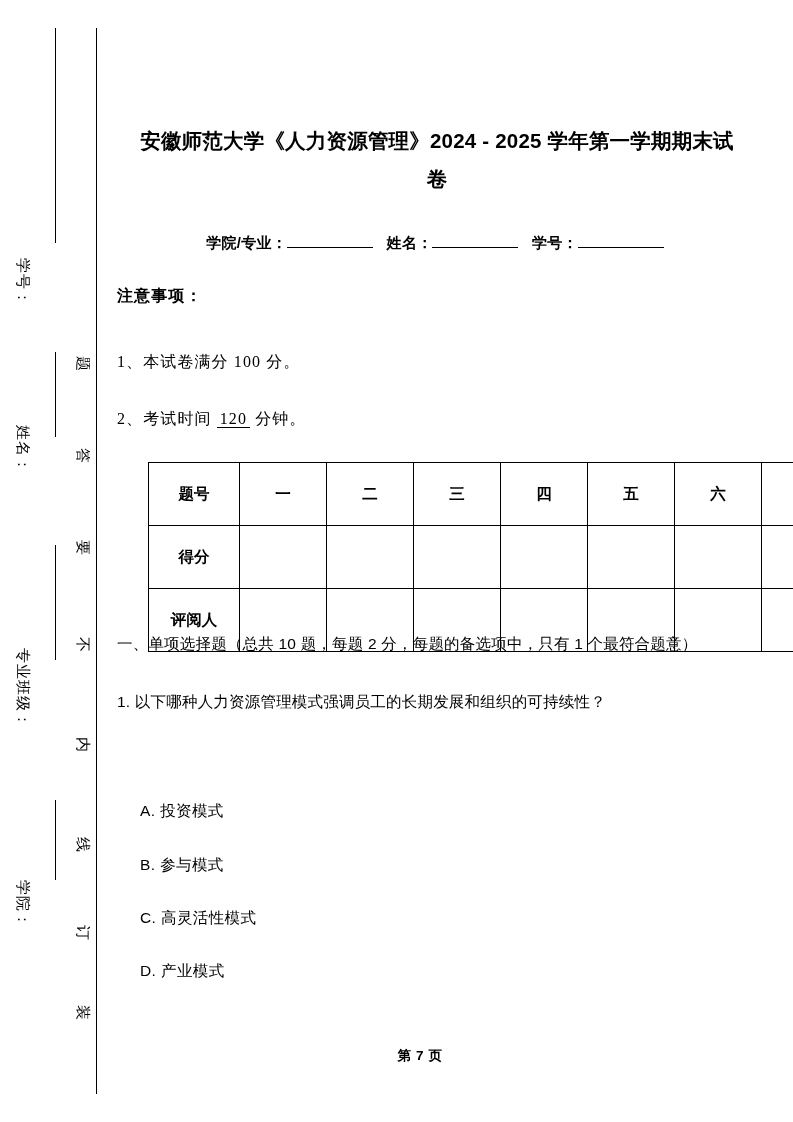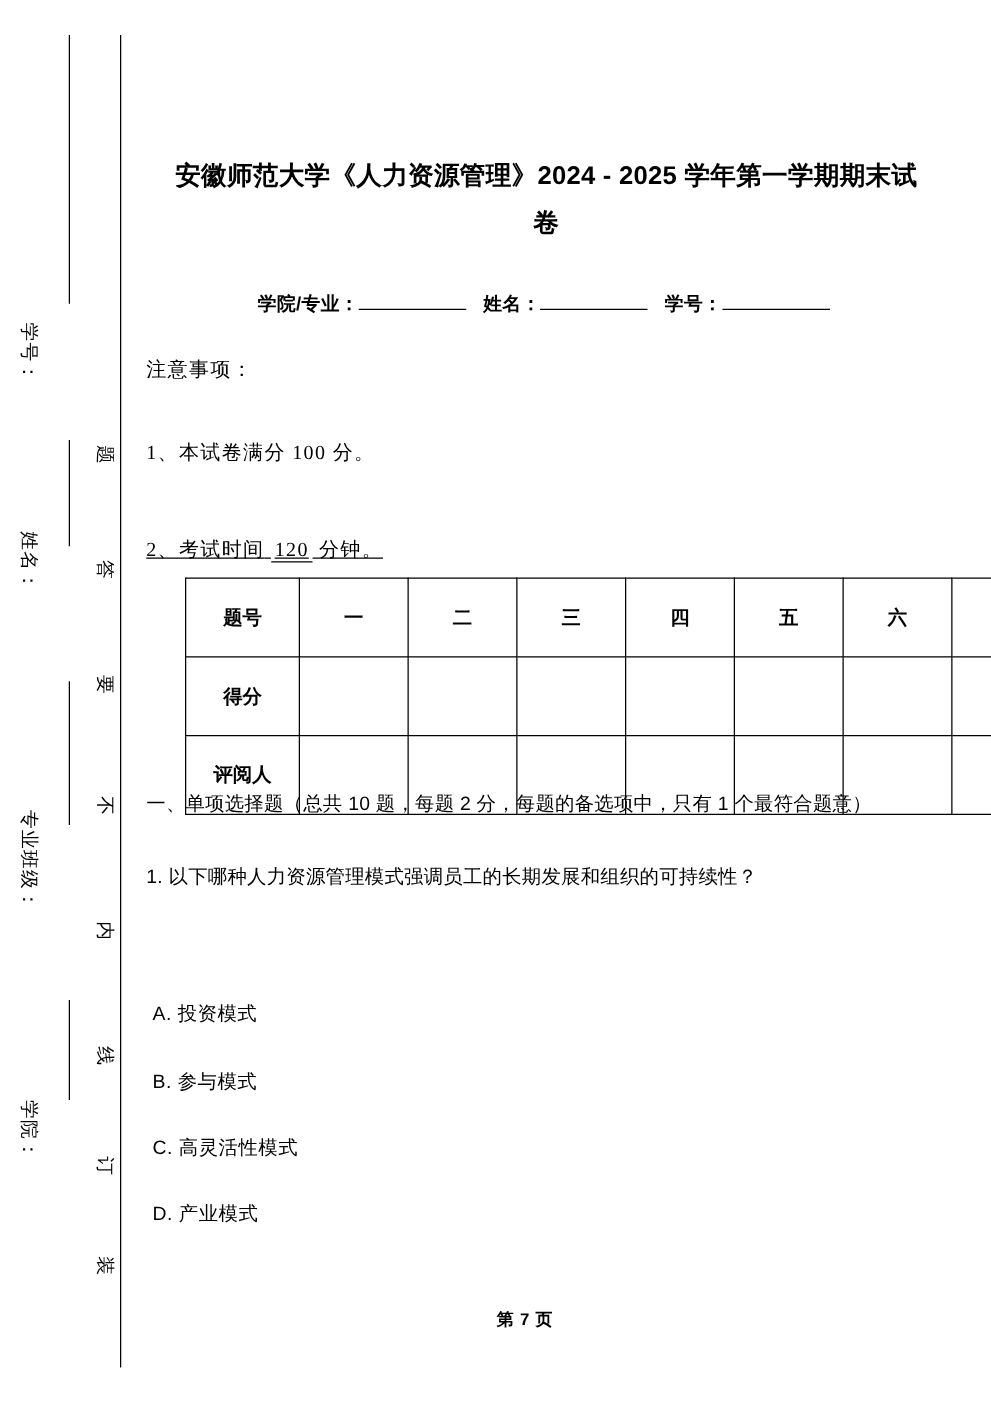--- a/index.html
+++ b/index.html
@@ -115,23 +115,23 @@
   }
   .bl-wide { width: 86px; }
 
   .note-line {
     position: absolute;
     left: 7px;
     font-size: 16px;
     letter-spacing: 1.1px;
     white-space: nowrap;
   }
-  #note-heading { top: 286px; }
+  #note-heading { top: 286px; font-weight: bold; }
   #note-1 { top: 352px; }
-  #note-2 { top: 430px; text-decoration: underline; }
+  #note-2 { top: 409px; }
   .u-num {
     border-bottom: 1.3px solid #000;
     padding: 0 3px;
   }
 
   
   #score-table {
     position: absolute;
     left: 38px;
     top: 462px;
@@ -174,21 +174,21 @@
     font-size: 15.5px;
     line-height: 36px;
     letter-spacing: 0.2px;
     text-align: justify;
     text-align-last: left;
   }
   #q1-text { top: 684px; }
 
   .q-option {
     position: absolute;
-    left: 12px;
+    left: 30px;
     font-family: "Liberation Sans", "DejaVu Sans", sans-serif;
     font-size: 15.5px;
     letter-spacing: 0.4px;
     white-space: nowrap;
   }
   #q1-opt-a { top: 801px; }
   #q1-opt-b { top: 855px; }
   #q1-opt-c { top: 908px; }
   #q1-opt-d { top: 961px; }
 

